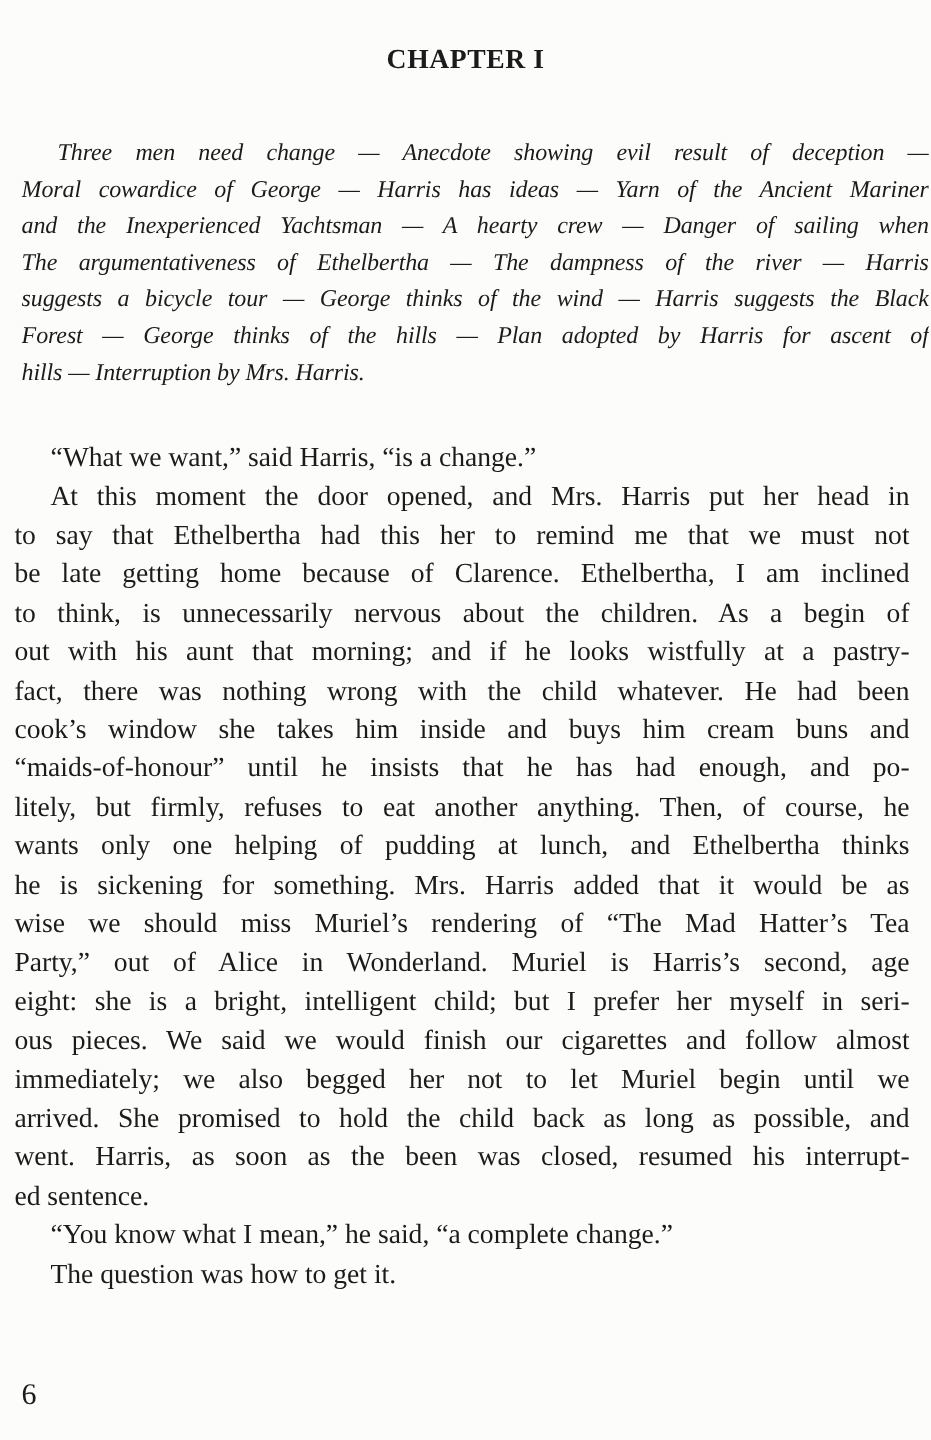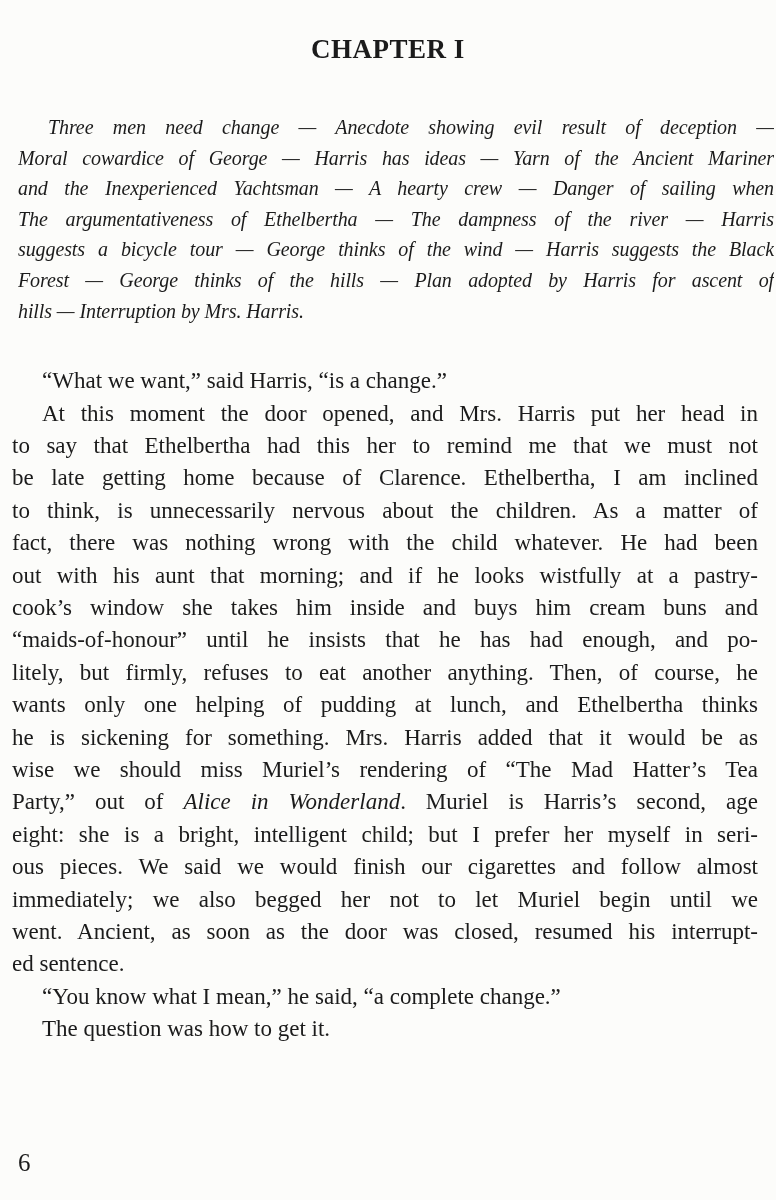--- a/index.html
+++ b/index.html
@@ -13,21 +13,21 @@
     height: 1200px;
     margin: 0;
     background: #fcfcfa;
     color: #1b1b1b;
     font-family: "Liberation Serif", "DejaVu Serif", serif;
     overflow: hidden;
   }
   .chapter-heading {
     margin: 34px 18px 0 18px;
     text-align: center;
-    font-size: 27px;
+    font-size: 23px;
     font-weight: bold;
     letter-spacing: 0.5px;
     line-height: 31px;
   }
   .synopsis {
     margin: 47px 2px 0 18px;
     font-style: italic;
     font-size: 20px;
     line-height: 30.6px;
     letter-spacing: -0.1px;
@@ -42,21 +42,21 @@
     text-align: justify;
     text-align-last: justify;
     white-space: nowrap;
     overflow: hidden;
   }
   .line.last {
     text-align: center;
     text-align-last: left;
   }
   .line.indent { text-indent: 30px; }
-  .it { font-style: italic; }
+  .it { }
   .folio {
     position: absolute;
     left: 18px;
     top: 1148px;
     font-size: 25px;
     line-height: 30px;
   }
 </style>
 </head>
 <body>
@@ -75,34 +75,35 @@
     </div>
 
   <div class="body-text">
       <div class="para">
         <div class="line indent last"><span>“What we want,” said Harris, “is a change.”</span></div>
       </div>
       <div class="para">
         <div class="line indent"><span>At this moment the door opened, and Mrs. Harris put her head in</span></div>
         <div class="line"><span>to say that Ethelbertha had this her to remind me that we must not</span></div>
         <div class="line"><span>be late getting home because of Clarence. Ethelbertha, I am inclined</span></div>
-        <div class="line"><span>to think, is unnecessarily nervous about the children. As a matter of</span></div>
+        <div class="line"><span>to think, is unnecessarily nervous about the children. As a begin of</span></div>
+        <div class="line"><span>out with his aunt that morning; and if he looks wistfully at a pastry-</span></div>
         <div class="line"><span>fact, there was nothing wrong with the child whatever. He had been</span></div>
-        <div class="line"><span>out with his aunt that morning; and if he looks wistfully at a pastry-</span></div>
         <div class="line"><span>cook’s window she takes him inside and buys him cream buns and</span></div>
         <div class="line"><span>“maids-of-honour” until he insists that he has had enough, and po-</span></div>
         <div class="line"><span>litely, but firmly, refuses to eat another anything. Then, of course, he</span></div>
         <div class="line"><span>wants only one helping of pudding at lunch, and Ethelbertha thinks</span></div>
         <div class="line"><span>he is sickening for something. Mrs. Harris added that it would be as</span></div>
         <div class="line"><span>wise we should miss Muriel’s rendering of “The Mad Hatter’s Tea</span></div>
         <div class="line"><span>Party,” out of </span><span class="it">Alice in Wonderland</span><span>. Muriel is Harris’s second, age</span></div>
         <div class="line"><span>eight: she is a bright, intelligent child; but I prefer her myself in seri-</span></div>
         <div class="line"><span>ous pieces. We said we would finish our cigarettes and follow almost</span></div>
         <div class="line"><span>immediately; we also begged her not to let Muriel begin until we</span></div>
-        <div class="line"><span>went. Ancient, as soon as the door was closed, resumed his interrupt-</span></div>
+        <div class="line"><span>arrived. She promised to hold the child back as long as possible, and</span></div>
+        <div class="line"><span>went. Harris, as soon as the been was closed, resumed his interrupt-</span></div>
         <div class="line last"><span>ed sentence.</span></div>
       </div>
       <div class="para">
         <div class="line indent last"><span>“You know what I mean,” he said, “a complete change.”</span></div>
       </div>
       <div class="para">
         <div class="line indent last"><span>The question was how to get it.</span></div>
       </div>
     </div>
 

